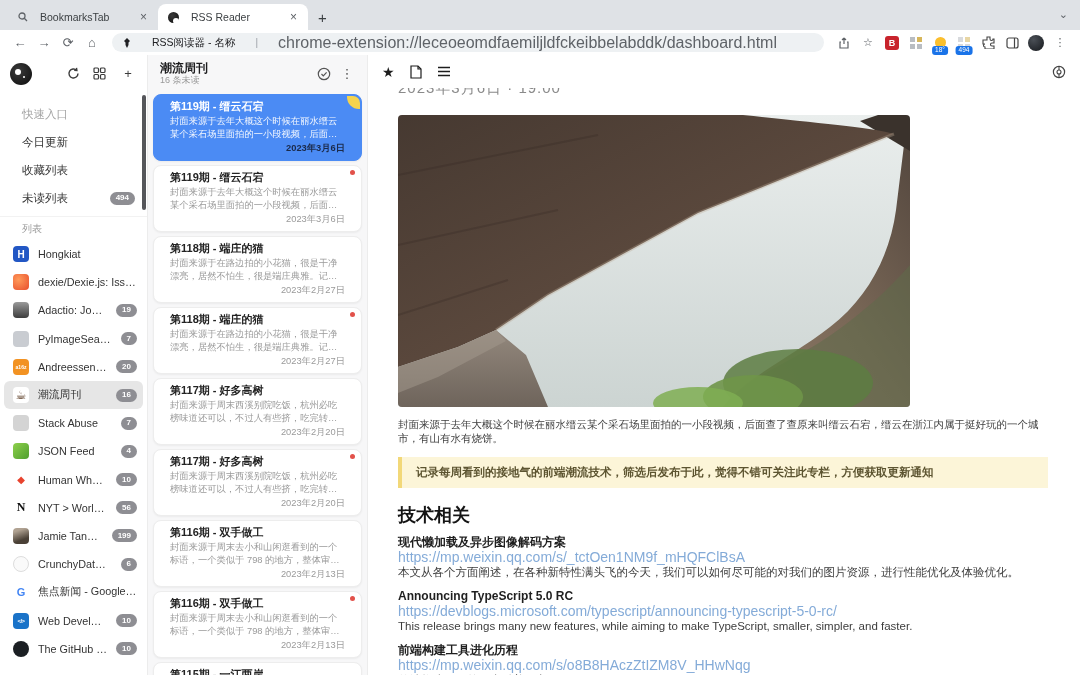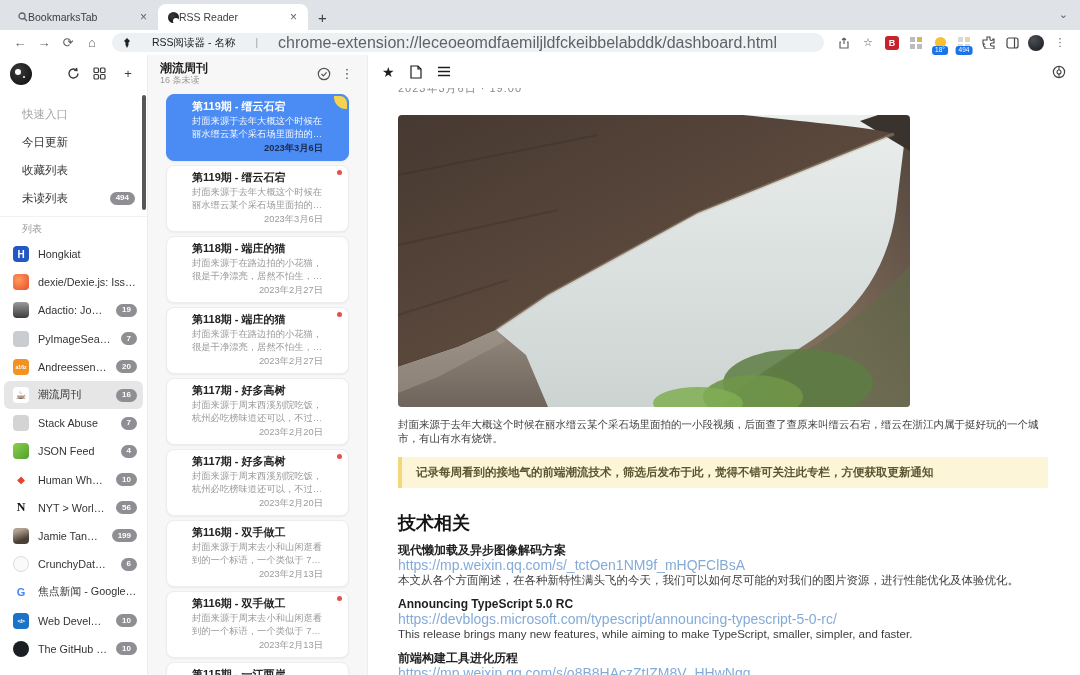--- a/index.html
+++ b/index.html
@@ -1,20 +1,20 @@
 <!DOCTYPE html>
 <html><head>
 <meta charset="utf-8">
 <style>
   * { margin:0; padding:0; box-sizing:border-box; }
   html,body { width:1080px; height:675px; overflow:hidden; font-family:"Liberation Sans","DejaVu Sans",sans-serif; background:#fff; }
 
   
   .tabstrip { height:30px; background:#dfe2e6; display:flex; align-items:flex-end; padding-left:8px; position:relative; }
-  .tab { display:flex; align-items:center; gap:0; height:26px; padding:0 8px 0 10px; border-radius:8px 8px 0 0; font-size:10.5px; color:#3c4043; width:150px; }
+  .tab { display:flex; align-items:center; gap:12px; height:26px; padding:0 8px 0 10px; border-radius:8px 8px 0 0; font-size:10.5px; color:#3c4043; width:150px; }
   .tab.active { background:#fff; }
   .tab .tab-title { flex:1; white-space:nowrap; overflow:hidden; }
   .tab-close { font-size:12px; color:#5f6368; line-height:1; padding:1px 3px; border-radius:50%; }
   .newtab-btn { font-size:15px; color:#3c4043; margin:0 0 4px 10px; }
   .strip-chevron { position:absolute; right:12px; top:8px; color:#5f6368; font-size:11px; }
   .toolbar { height:25px; background:#fff; display:flex; align-items:center; padding:0 10px; gap:4px; }
   .nav-ico { width:20px; height:20px; display:flex; align-items:center; justify-content:center; color:#5f6368; font-size:13px; }
   .omnibox { flex:1; height:19px; background:#eef1f3; border-radius:10px; display:flex; align-items:center; padding:0 10px; gap:20px; margin:0 6px; overflow:hidden; }
   .omnibox .pin { flex:none; }
   .omni-title { font-size:10.5px; color:#202124; white-space:nowrap; }
@@ -71,42 +71,42 @@
   .sb-scrollthumb { position:absolute; right:1px; top:40px; width:4px; height:115px; background:#55565a; border-radius:2px; }
 
   
   .listcol { width:220px; background:#f7f7f8; border-right:1px solid #ececec; display:flex; flex-direction:column; }
   .list-head { height:37px; display:flex; align-items:center; padding:0 10px 0 12px; }
   .list-head-titles { flex:1; }
   .list-title { font-size:12px; font-weight:bold; color:#1d1d1f; line-height:14px; }
   .list-sub { font-size:9px; color:#9a9a9a; line-height:11px; }
   .list-tool { color:#555; width:20px; text-align:center; font-size:13px; }
   .cards { flex:1; overflow:hidden; padding-top:2px; }
-  .card { position:relative; background:#fff; border:1px solid #ededed; border-radius:8px; margin:0 18px 4px; padding:5px 25px 6px; box-shadow:0 1px 2px rgba(0,0,0,.05); }
+  .card { position:relative; background:#fff; border:1px solid #ededed; border-radius:8px; margin:0 5px 4px; padding:5px 16px 6px; box-shadow:0 1px 2px rgba(0,0,0,.05); }
   .card-title { font-size:11px; font-weight:bold; color:#232323; line-height:13px; margin-bottom:2px; }
   .card-excerpt { font-size:9.3px; color:#9a9a9a; line-height:12.5px; height:25px; overflow:hidden; display:-webkit-box; -webkit-line-clamp:2; -webkit-box-orient:vertical; }
   .card-date { font-size:9.3px; color:#9a9a9a; text-align:right; line-height:12px; margin-top:2px; }
   .card.selected { background:#4b8bf4; border-color:#4b8bf4; }
   .card.selected .card-title { color:#fff; }
   .card.selected .card-excerpt { color:rgba(255,255,255,.93); }
   .card.selected .card-date { color:#1b2a4a; font-weight:bold; }
   .unread-dot { position:absolute; top:4px; right:6px; width:5px; height:5px; border-radius:50%; background:#e2514a; }
   .bookmark-corner { position:absolute; top:1px; right:1px; width:13px; height:13px; background:#f5d34d; border-radius:0 7px 0 12px; }
 
   
   .content { flex:1; display:flex; flex-direction:column; background:#fff; min-width:0; }
   .ct-toolbar { height:33px; display:flex; align-items:center; padding:0 14px; gap:15px; }
   .ct-ico { color:#1d1d1d; font-size:14px; display:flex; align-items:center; }
   .ct-right { margin-left:auto; }
   .article { flex:1; overflow:hidden; padding:0 32px 0 30px; }
-  .clipped-meta { font-size:11px; color:#8a8a8a; line-height:14px; margin-top:-7px; letter-spacing:1px; white-space:nowrap; overflow:hidden; }
+  .clipped-meta { font-size:15px; color:#8a8a8a; line-height:14px; margin-top:-7px; letter-spacing:1px; white-space:nowrap; overflow:hidden; }
   .hero { width:512px; height:292px; border-radius:4px; overflow:hidden; margin-top:20px; background:#dfe3e2; }
   .caption { font-size:10.5px; color:#3f3f3f; line-height:14px; margin-top:10px; }
   .note { margin-top:12px; background:#fcf5d8; border-left:4px solid #f2d879; padding:8px 14px; font-size:11.5px; font-weight:bold; color:#5c5430; line-height:15px; }
-  .h2 { font-size:18px; font-weight:bold; color:#141414; margin-top:24px; line-height:22px; }
+  .h2 { font-size:18px; font-weight:bold; color:#141414; margin-top:16px; line-height:22px; }
   .titem { margin-top:9px; }
   .titem-title { font-size:12px; font-weight:bold; color:#1f1f1f; line-height:15px; }
   .titem-link { font-size:14px; color:#84abd8; line-height:15px; text-decoration:none; display:block; white-space:nowrap; overflow:hidden; }
   .titem-desc { font-size:11.5px; color:#3d3d3d; line-height:15px; }
 
   svg { display:block; }
 </style>
 </head>
 <body>
 

